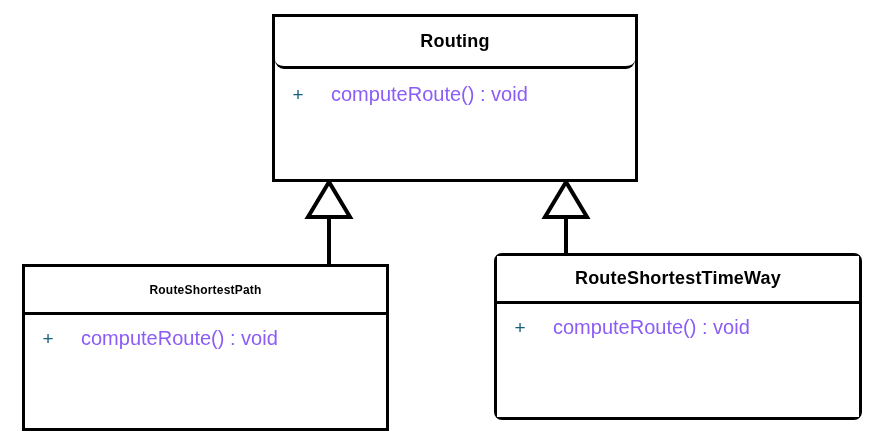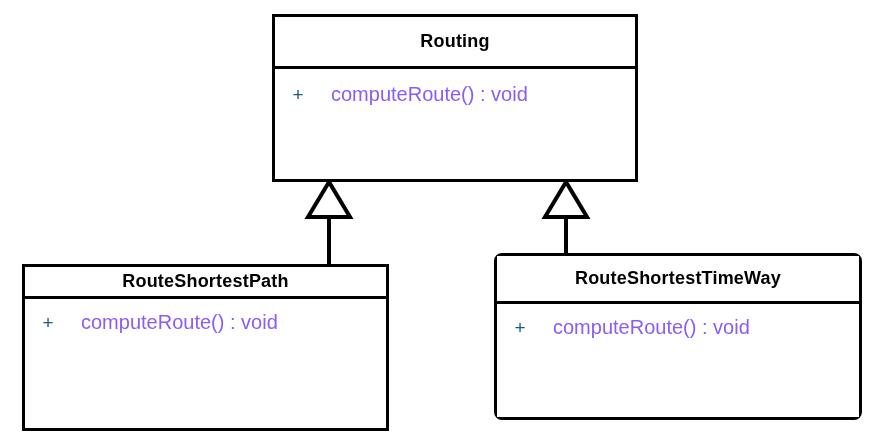--- a/index.html
+++ b/index.html
@@ -63,20 +63,21 @@
   
   #class-routing {
     left: 272px;
     top: 14px;
     width: 366px;
     height: 168px;
   }
   #class-routing .uml-class-name {
     height: 52px;
     font-size: 18px;
+    border-radius: 9px;
   }
   #class-routing .uml-compartment {
     height: 110px;
     padding-top: 14px;
   }
   #class-routing .uml-member {
     font-size: 20px;
     padding-left: 12px;
   }
   #class-routing .uml-visibility {
@@ -88,22 +89,22 @@
   }
 
   
   #class-routeshortestpath {
     left: 22px;
     top: 264px;
     width: 367px;
     height: 167px;
   }
   #class-routeshortestpath .uml-class-name {
-    height: 32px;
-    font-size: 18px;
+    height: 48px;
+    font-size: 12px;
   }
   #class-routeshortestpath .uml-compartment {
     height: 113px;
     padding-top: 12px;
   }
   #class-routeshortestpath .uml-member {
     font-size: 20px;
     padding-left: 12px;
   }
   #class-routeshortestpath .uml-visibility {

